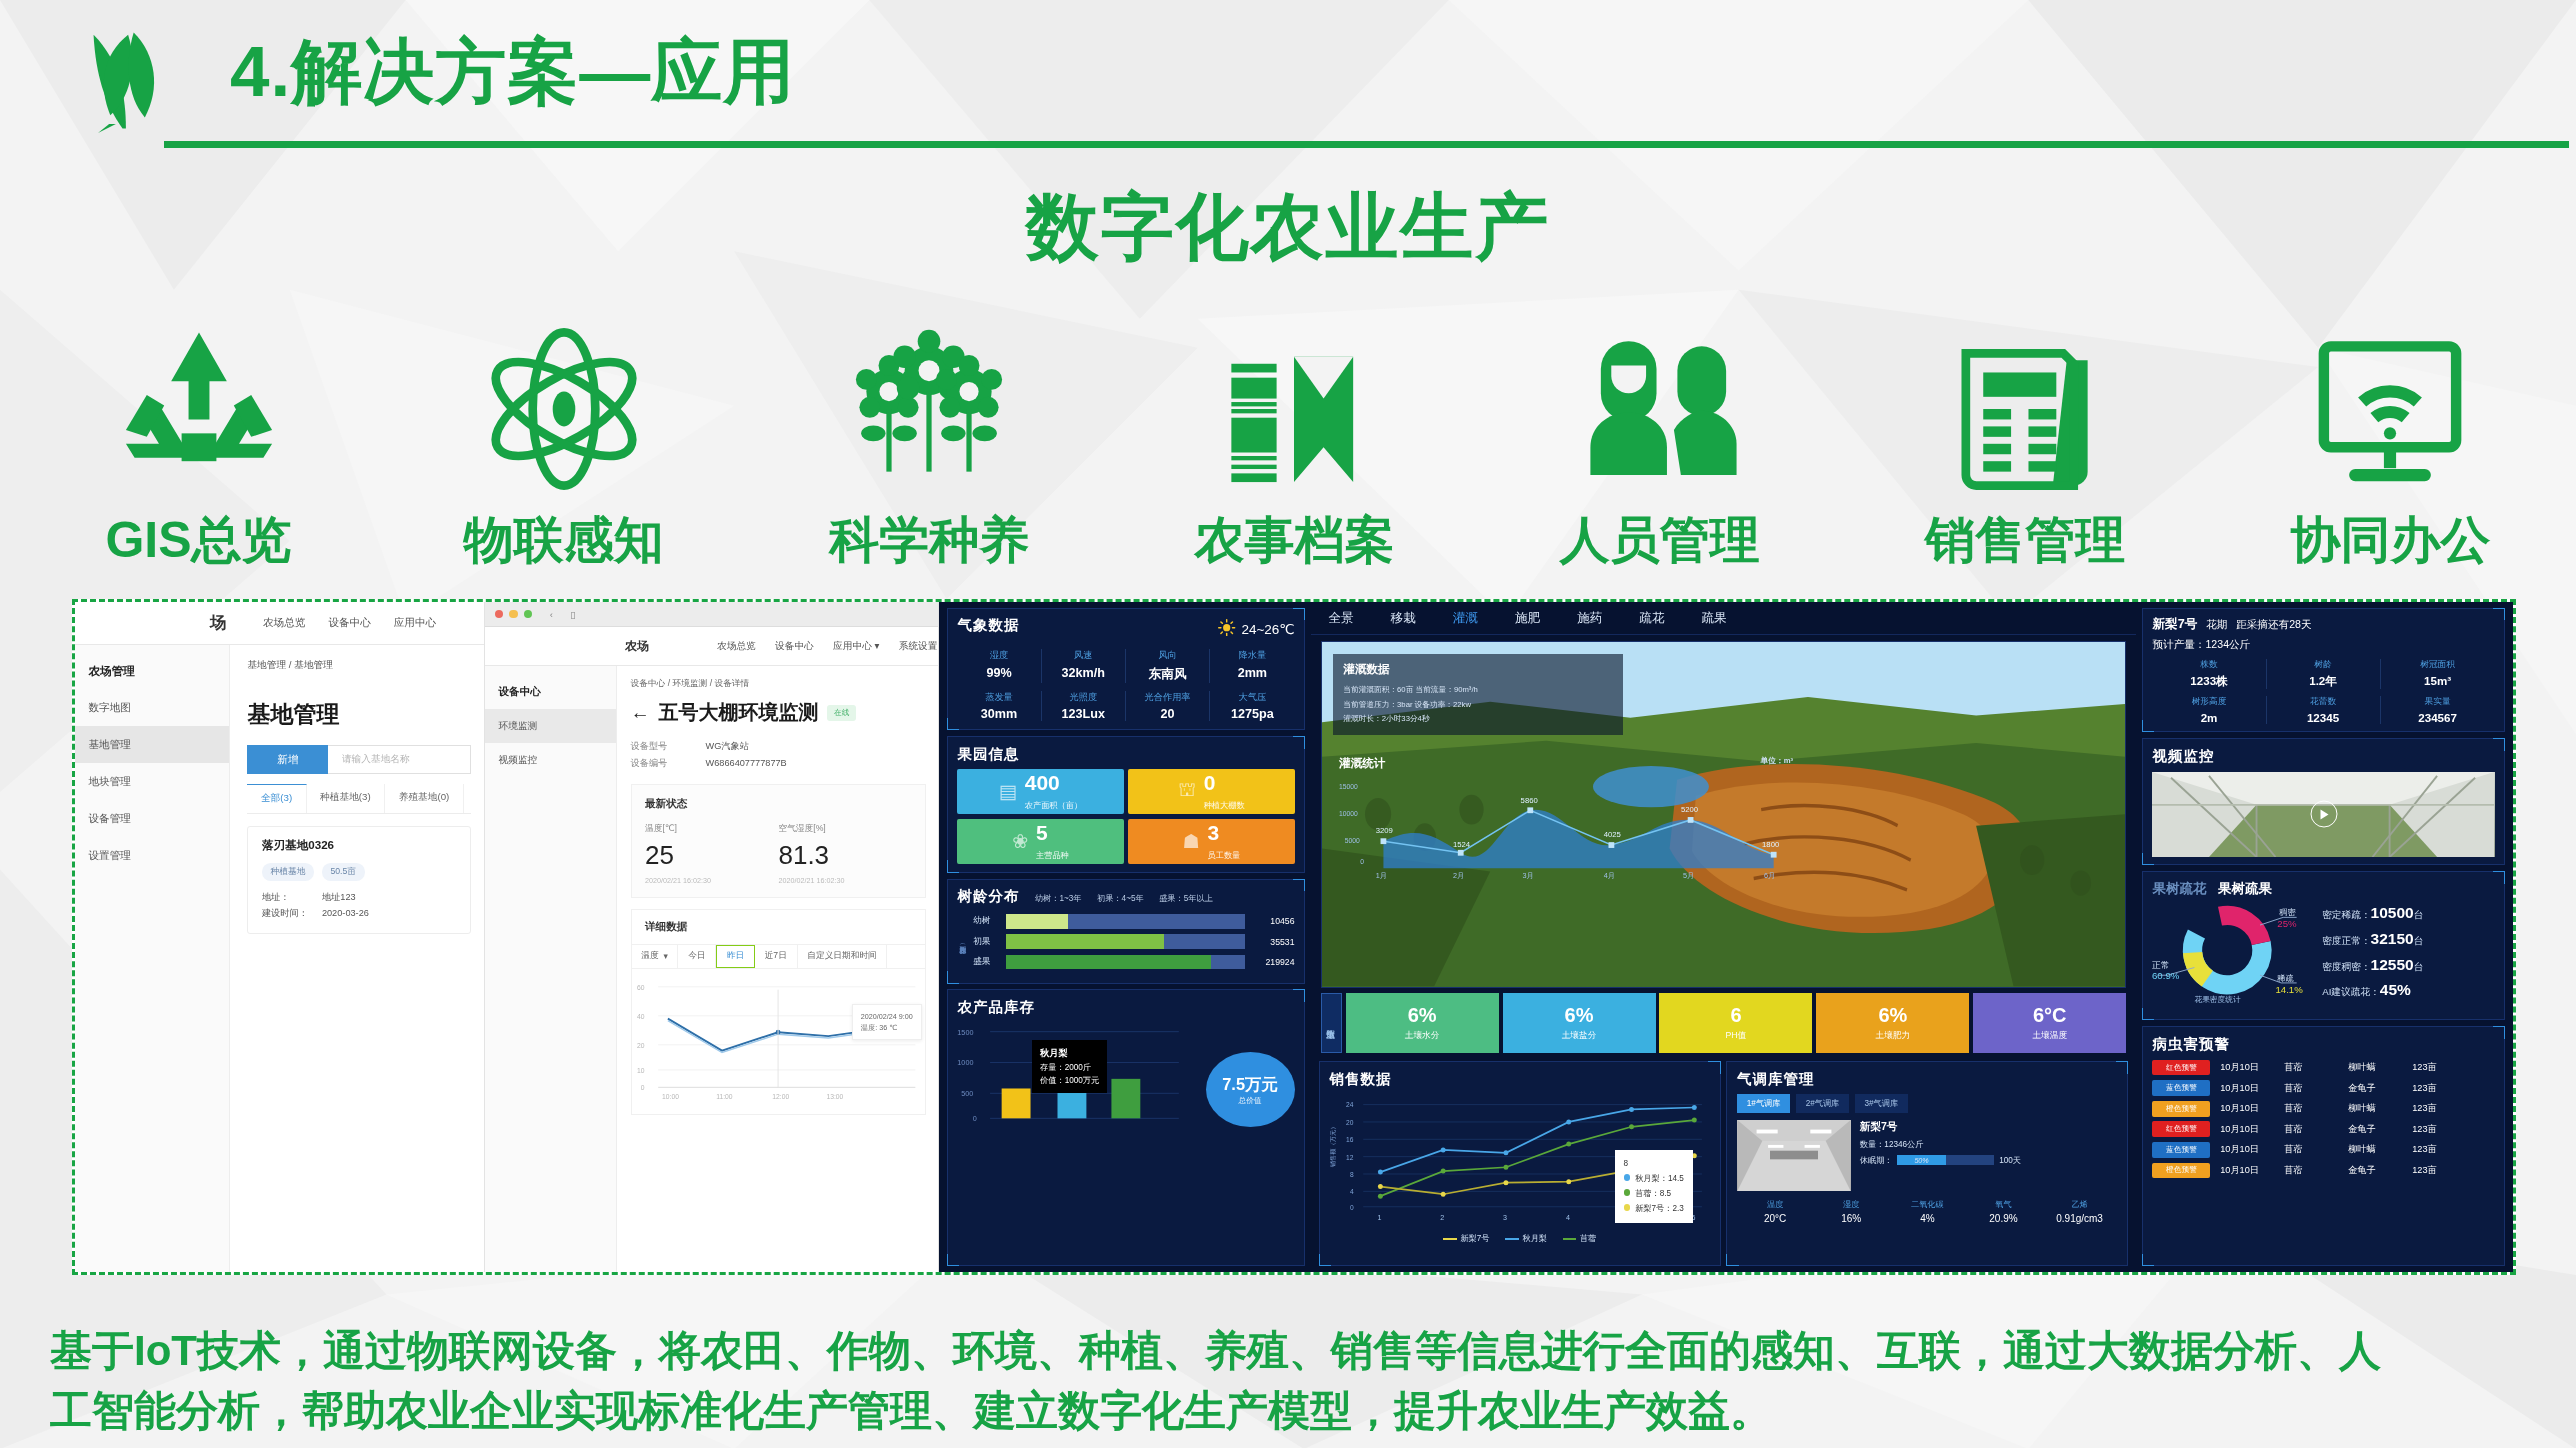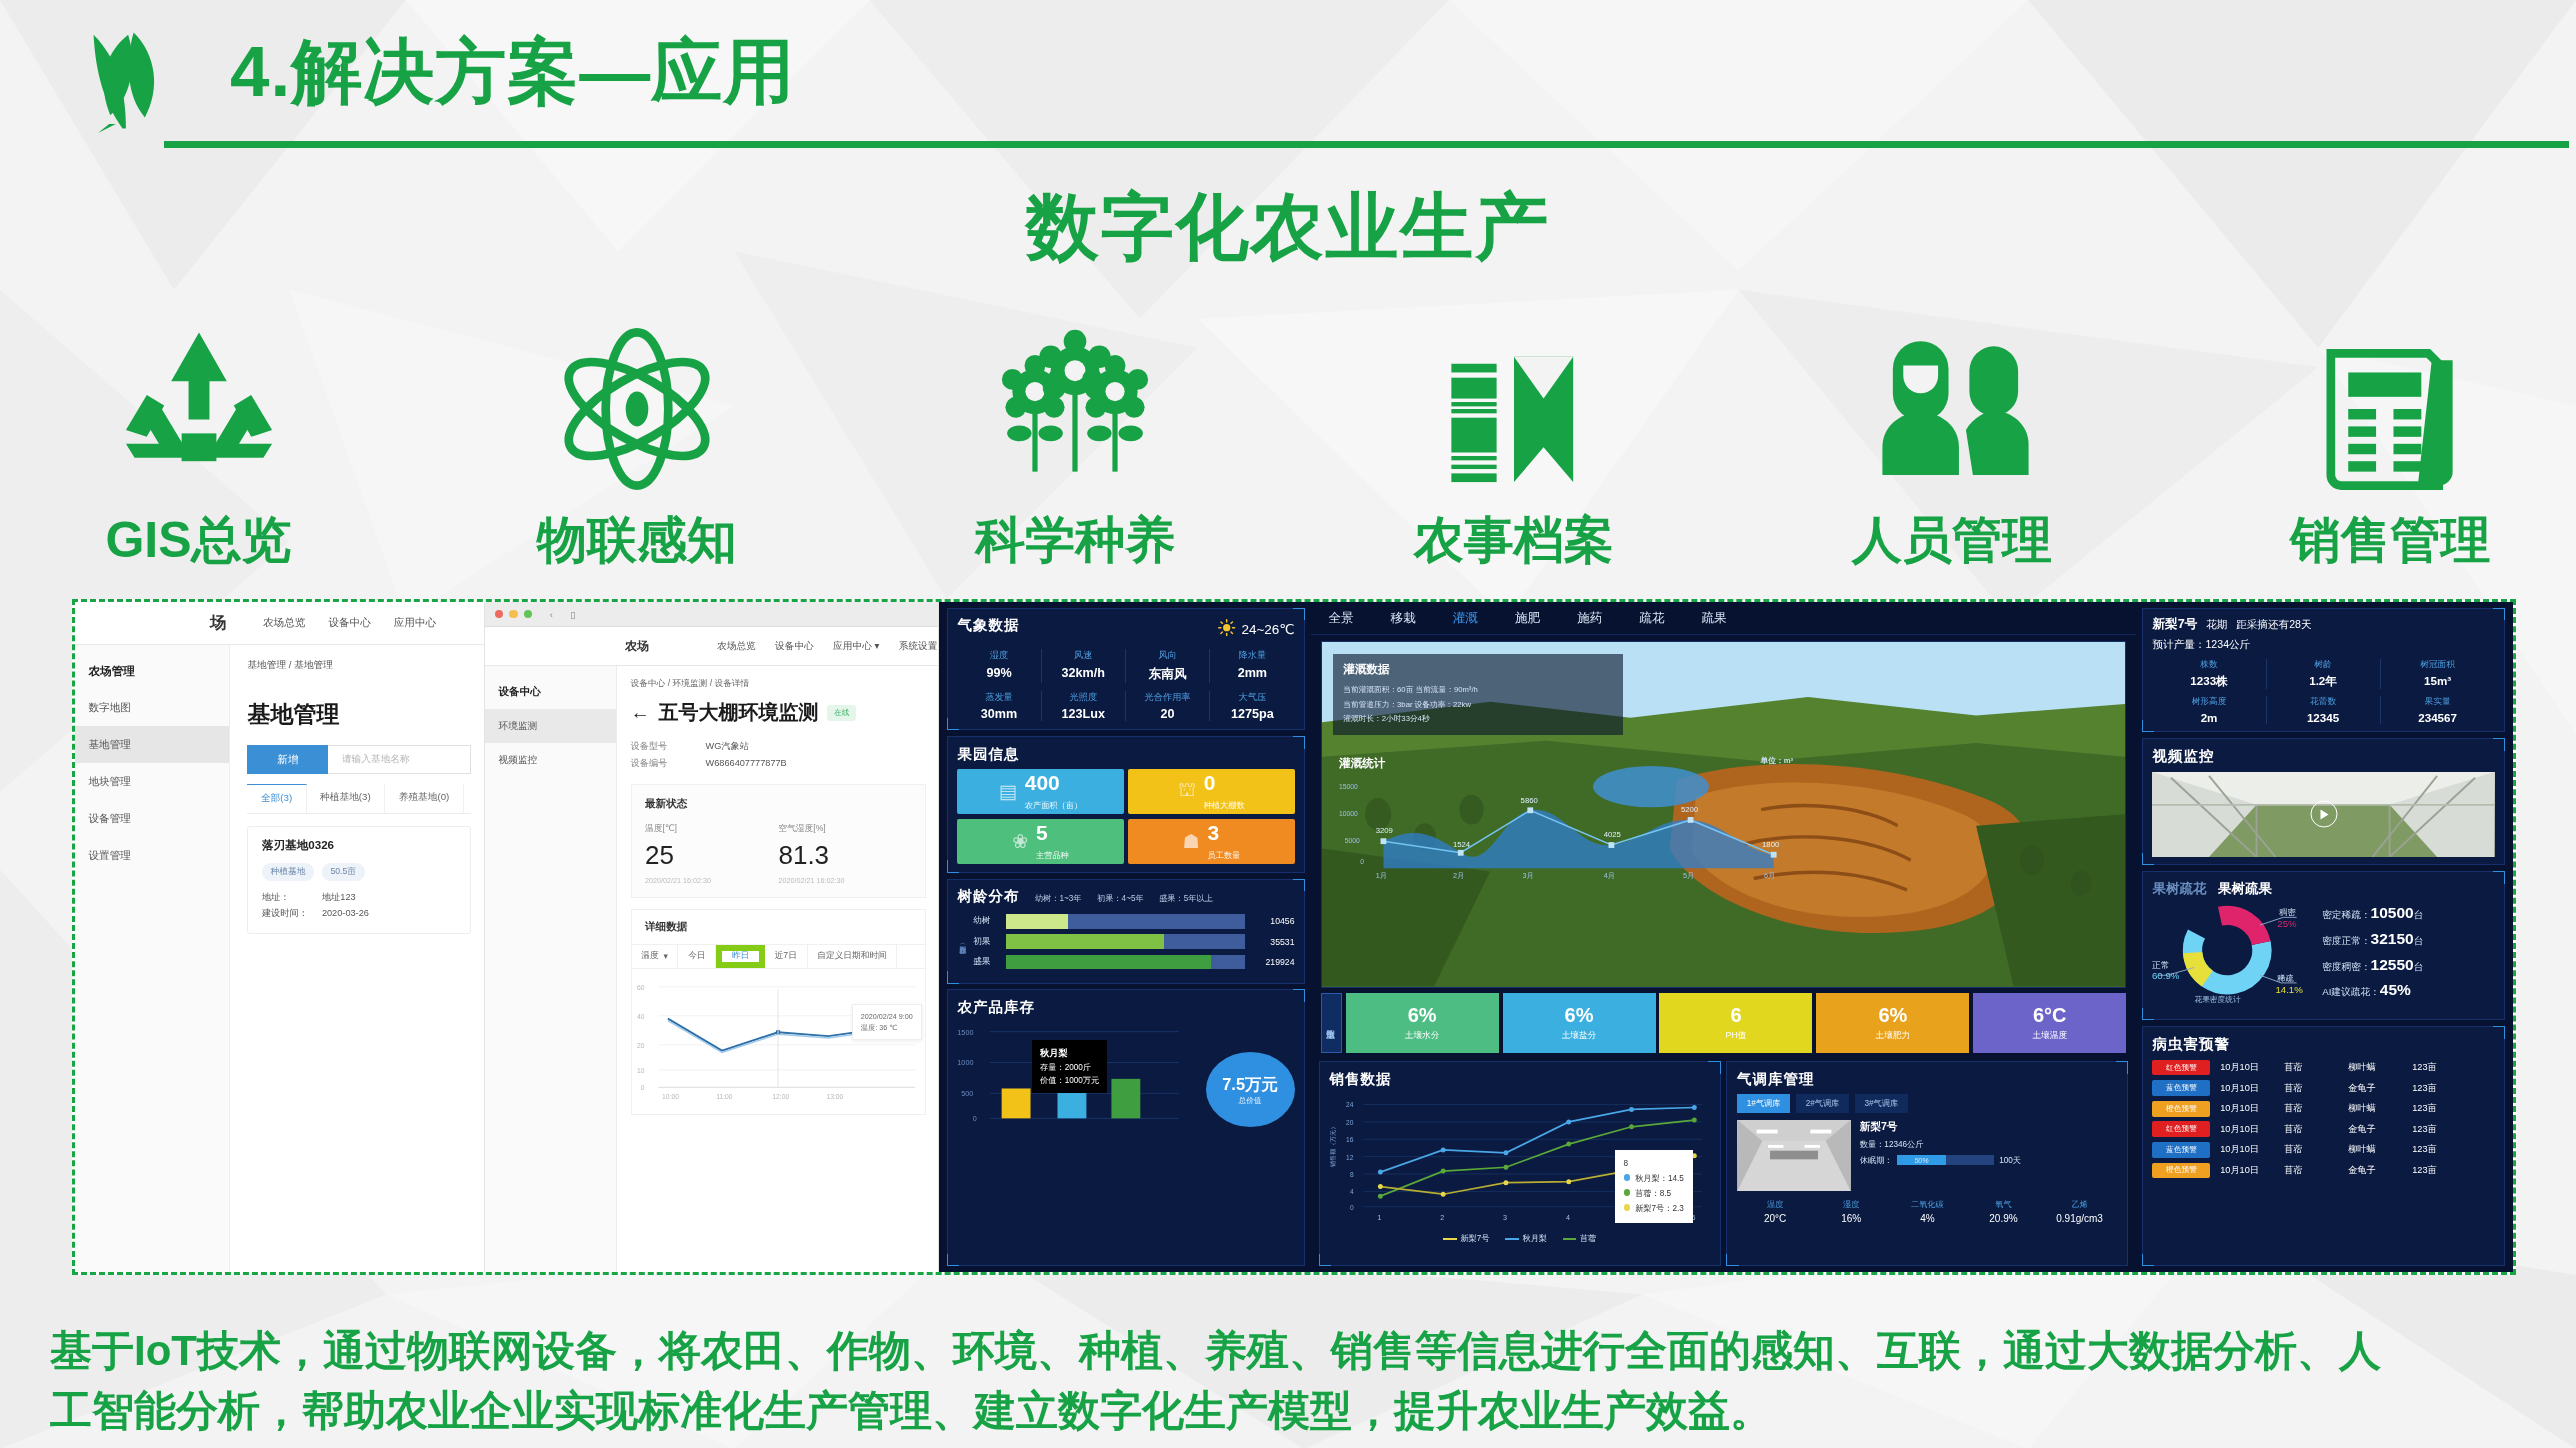--- a/index.html
+++ b/index.html
@@ -104,21 +104,21 @@
   .pb-box .hd { font-size:10.6px; font-weight:bold; color:#333; margin-bottom:11.6px; }
   .pb-metrics { display:flex; }
   .pb-metric { flex:1; }
   .pb-metric .k { font-size:8.7px; color:#888; margin-bottom:5.8px; }
   .pb-metric .v { font-size:26px; color:#222; margin-bottom:4.8px; }
   .pb-metric .t { font-size:7.2px; color:#bbb; }
   .pb-box2 { margin-top:11.6px; border:1px solid #f0f0f0; padding:9.7px 0 0 0; }
   .pb-box2 .hd { font-size:10.6px; font-weight:bold; color:#333; padding:0 13.5px 9.7px; }
   .pb-filter { display:flex; border-top:1px solid #f0f0f0; border-bottom:1px solid #f0f0f0; height:25px; }
   .pb-filter div { border-right:1px solid #f0f0f0; font-size:8.7px; color:#666; display:flex; align-items:center; padding:0 9.7px; }
-  .pb-filter div.sel { color:#3b8fd4; border:6px solid #84cc16; }
+  .pb-filter div.sel { color:#3b8fd4; border:1px solid #84cc16; }
   .pb-chart { position:relative; height:145px; padding:7.7px 0 0 3.9px; }
   .pb-chart svg { display:block; }
   .pb-tip { position:absolute; right:3.9px; top:35px; background:#fff; border:1px solid #eee; padding:5.8px 7.7px; font-size:7.2px; color:#666; line-height:1.6; box-shadow:0 1px 3.9px rgba(0,0,0,.08); }
 
   
   .dash { flex:1; height:100%; background:#061230; position:relative; display:flex; color:#fff; overflow:hidden; }
   .dcol-l { width:372px; padding:5.8px 5.8px 5.8px 7.7px; display:flex; flex-direction:column; gap:5.8px; }
   .dcol-c { flex:1; display:flex; flex-direction:column; }
   .dcol-r { width:377px; padding:5.8px 7.7px 5.8px 5.8px; display:flex; flex-direction:column; gap:5.8px; }
   .card { background:#0a1a40; border:1px solid #17306b; position:relative; padding:7.7px 9.7px; }
@@ -384,20 +384,33 @@
             <rect x="52" y="60" width="16" height="6"></rect>
           <rect x="26" y="70" width="16" height="6"></rect>
             <rect x="52" y="70" width="16" height="6"></rect>
           <rect x="26" y="80" width="16" height="6"></rect>
             <rect x="52" y="80" width="16" height="6"></rect>
         </svg>
       </div>
       <div class="lbl">销售管理</div>
     </div>
 
+    <div class="icon-cell">
+      <div class="glyph">
+        <svg width="174" height="174" viewBox="0 0 100 100" fill="none" stroke="#17a345" stroke-width="6">
+          <rect x="12" y="14" width="76" height="58" rx="4"></rect>
+          <path d="M34 46 a24 24 0 0 1 32 0" stroke-width="7"></path>
+          <path d="M41 55 a14 14 0 0 1 18 0" stroke-width="7"></path>
+          <circle cx="50" cy="64" r="3.5" fill="#17a345" stroke="none"></circle>
+          <path d="M50 72 v12" stroke-width="7"></path>
+          <path d="M30 88 h40" stroke-width="7" stroke-linecap="round"></path>
+        </svg>
+      </div>
+      <div class="lbl">协同办公</div>
+    </div>
 
   </div>
 
   <div class="shot">
 
     <div class="panelA">
       <div class="pa-top">
         <div class="pa-brand">场</div>
         <div class="pa-nav">
           <span>农场总览</span>

